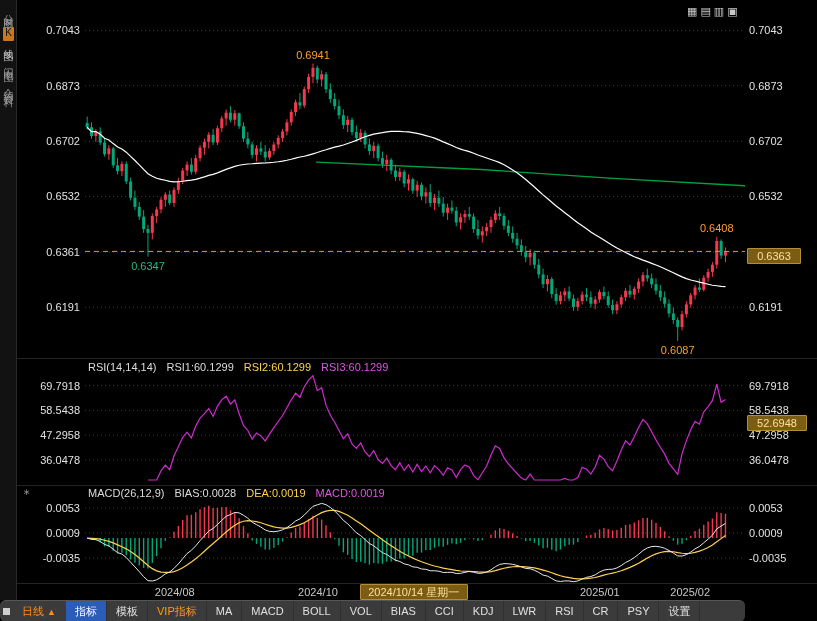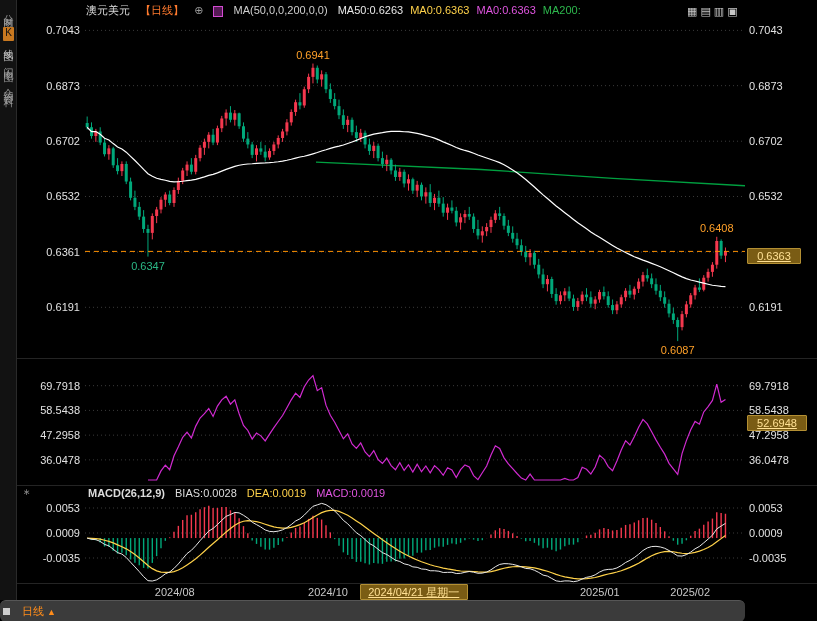--- a/index.html
+++ b/index.html
@@ -36,21 +36,21 @@
   .axis-label.r{left:749px;text-align:left;}
 
   
   #rsi-header{position:absolute;left:88px;top:361px;font-size:11px;z-index:4;white-space:nowrap;}
   #macd-header{position:absolute;left:88px;top:487px;font-size:11px;z-index:4;white-space:nowrap;}
   #rsi-header span,#macd-header span{margin-right:10px;}
   #macd-menu-icon{position:absolute;left:23px;top:487px;font-size:9px;color:#888;z-index:4;}
 
   
   .readout{position:absolute;font-size:11px;background:#7a5c14;color:#ffe093;border:1px solid #b38f33;
-           height:14px;line-height:14px;padding:0 3px;border-radius:1px;z-index:6;white-space:nowrap;text-decoration:underline;}
+           height:14px;line-height:14px;padding:0 3px;border-radius:1px;z-index:6;white-space:nowrap;}
   #price-box{left:747px;width:46px;text-align:center;}
   #rsi-box{left:747px;width:52px;text-align:center;}
   #date-box{top:584px;width:100px;text-align:center;}
 
   
   #xaxis{position:absolute;inset:0;z-index:4;pointer-events:none;}
   .xtick{position:absolute;top:586px;font-size:11px;color:#c8c8c8;width:60px;text-align:center;}
 
   .sep{position:absolute;left:17px;width:800px;height:1px;background:#242424;z-index:2;}
 
@@ -74,28 +74,20 @@
 <div id="app">
 
   <div id="sidebar">
       <div class="side-item">分时图</div>
       <div class="side-item active"><span class="k-badge">K</span>线图</div>
       <div class="side-item">闪电图</div>
       <div class="side-item">合约资料</div>
     </div>
   <div id="side-cross">◎</div>
 
-  <div id="header">
-    <span class="sym">澳元美元</span>
-    <span class="period">【日线】</span>
-    <span class="linkico">⊕</span>
-    <span class="badge"></span>
-    <span class="ma-set">MA(50,0,0,200,0,0)</span>
-    <span id="ma-values"><span style="color: rgb(232, 232, 232);">MA50:0.6263</span><span style="color: rgb(255, 210, 74);">MA0:0.6363</span><span style="color: rgb(224, 85, 224);">MA0:0.6363</span><span style="color: rgb(45, 184, 77);">MA200:</span></span>
-  </div>
   <div id="layout-icons"><span>▦</span><span>▤</span><span>▥</span><span>▣</span></div>
 
   <svg id="chart-svg" width="817" height="621">
       <line x1="85" x2="745" y1="30.39999999999994" y2="30.39999999999994" stroke="#3a3a3a" stroke-dasharray="1 3"></line>
       <line x1="85" x2="745" y1="85.65" y2="85.65" stroke="#3a3a3a" stroke-dasharray="1 3"></line>
       <line x1="85" x2="745" y1="141.22500000000002" y2="141.22500000000002" stroke="#3a3a3a" stroke-dasharray="1 3"></line>
       <line x1="85" x2="745" y1="196.47500000000008" y2="196.47500000000008" stroke="#3a3a3a" stroke-dasharray="1 3"></line>
       <line x1="85" x2="745" y1="252.0500000000001" y2="252.0500000000001" stroke="#3a3a3a" stroke-dasharray="1 3"></line>
       <line x1="85" x2="745" y1="307.3000000000002" y2="307.3000000000002" stroke="#3a3a3a" stroke-dasharray="1 3"></line>
       <line x1="85" x2="745" y1="385.67363485477176" y2="385.67363485477176" stroke="#3a3a3a" stroke-dasharray="1 3"></line>
@@ -586,38 +578,56 @@
       <div class="axis-label l" style="top: 526.004px;">0.0009</div>
       <div class="axis-label r" style="top: 526.004px;">0.0009</div>
       <div class="axis-label l" style="top: 551.008px;">-0.0035</div>
       <div class="axis-label r" style="top: 551.008px;">-0.0035</div>
     </div>
 
   <div class="sep" style="top:358px"></div>
   <div class="sep" style="top:485px"></div>
   <div class="sep" style="top:583px"></div>
 
+  <div id="rsi-header"><span style="color: rgb(220, 220, 220);">RSI(14,14,14)</span><span style="color: rgb(220, 220, 220);">RSI1:60.1299</span><span style="color: rgb(255, 210, 74);">RSI2:60.1299</span><span style="color: rgb(224, 85, 224);">RSI3:60.1299</span></div>
   <div id="macd-menu-icon">∗</div>
-  <div id="macd-header"><span style="color: rgb(220, 220, 220); font-weight: bold;">MACD(26,12,9)</span><span style="color: rgb(220, 220, 220);">BIAS:0.0028</span><span style="color: rgb(255, 210, 74);">DEA:0.0019</span><span style="color: rgb(224, 85, 224);">MACD:0.0019</span></div>
+  <div id="macd-header"><span style="color: rgb(220, 220, 220);">MACD(26,12,9)</span><span style="color: rgb(220, 220, 220);">BIAS:0.0028</span><span style="color: rgb(255, 210, 74);">DEA:0.0019</span><span style="color: rgb(224, 85, 224);">MACD:0.0019</span></div>
 
   <div id="price-box" class="readout" style="top: 248.4px;">0.6363</div>
   <div id="rsi-box" class="readout" style="top: 415.273px;">52.6948</div>
-  <div id="date-box" class="readout" style="left: 359.72px;">2024/04/21 星期一</div>
+  <div id="date-box" class="readout" style="left: 359.72px;">2024/10/14 星期一</div>
 
   <div id="xaxis">
       <div class="xtick" style="left: 144.76px;">2024/08</div>
       <div class="xtick" style="left: 225.28px; margin-top: 36px;">2024/09</div>
-      <div class="xtick" style="left: 298px;">2024/10</div>
+      <div class="xtick" style="left: 288px;">2024/10</div>
       <div class="xtick" style="left: 480.04px; margin-top: 28px;">2024/12</div>
       <div class="xtick" style="left: 569.8px;">2025/01</div>
       <div class="xtick" style="left: 660.22px;">2025/02</div>
     </div>
 
 
   <div id="toolbar">
     <div id="corner-dot"></div>
     <div id="period-sel">
       <span>日线</span>
       <span class="arr">▲</span>
     </div>
+    <div id="toolbar-items" style="display:flex">
+        <div class="tb active">指标</div>
+        <div class="tb">模板</div>
+        <div class="tb vip">VIP指标</div>
+        <div class="tb">MA</div>
+        <div class="tb">MACD</div>
+        <div class="tb">BOLL</div>
+        <div class="tb">VOL</div>
+        <div class="tb">BIAS</div>
+        <div class="tb">CCI</div>
+        <div class="tb">KDJ</div>
+        <div class="tb">LWR</div>
+        <div class="tb">RSI</div>
+        <div class="tb">CR</div>
+        <div class="tb">PSY</div>
+        <div class="tb">设置</div>
+      </div>
   </div>
 
 </div>
 
 </body></html>

